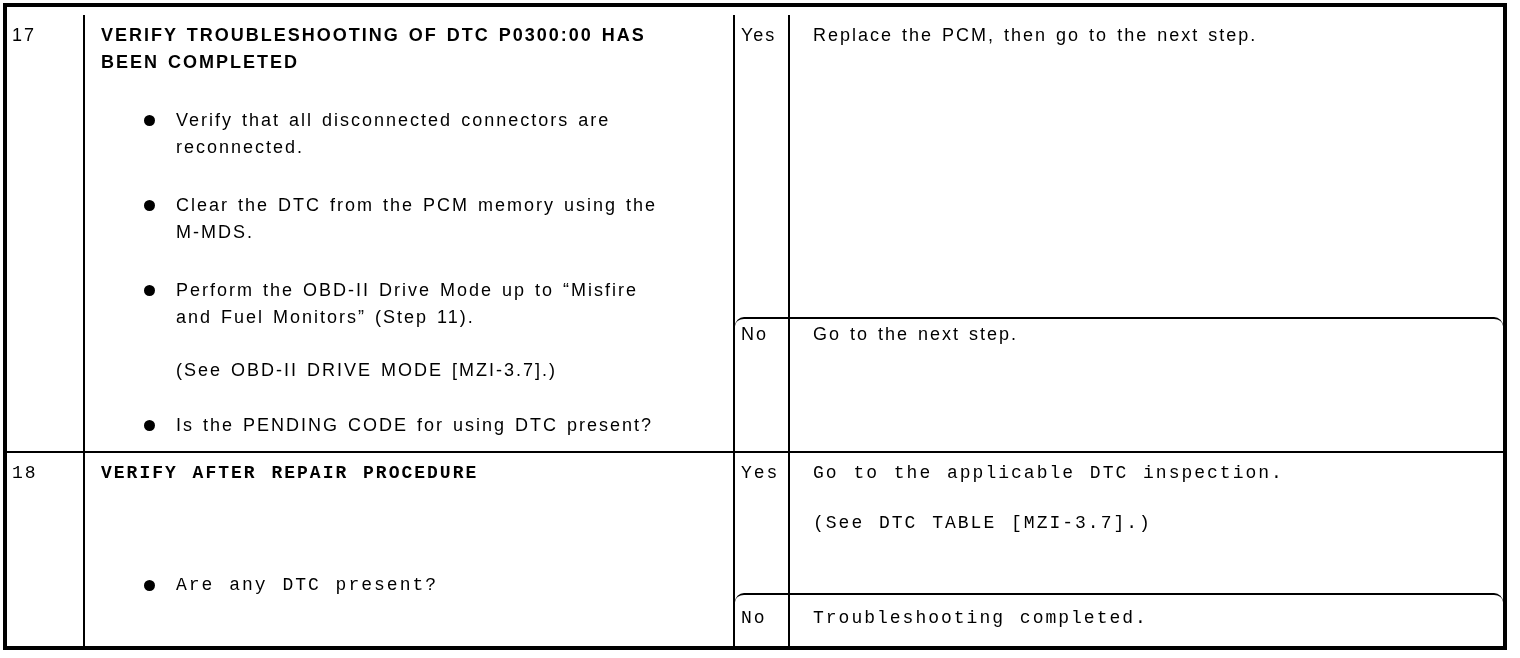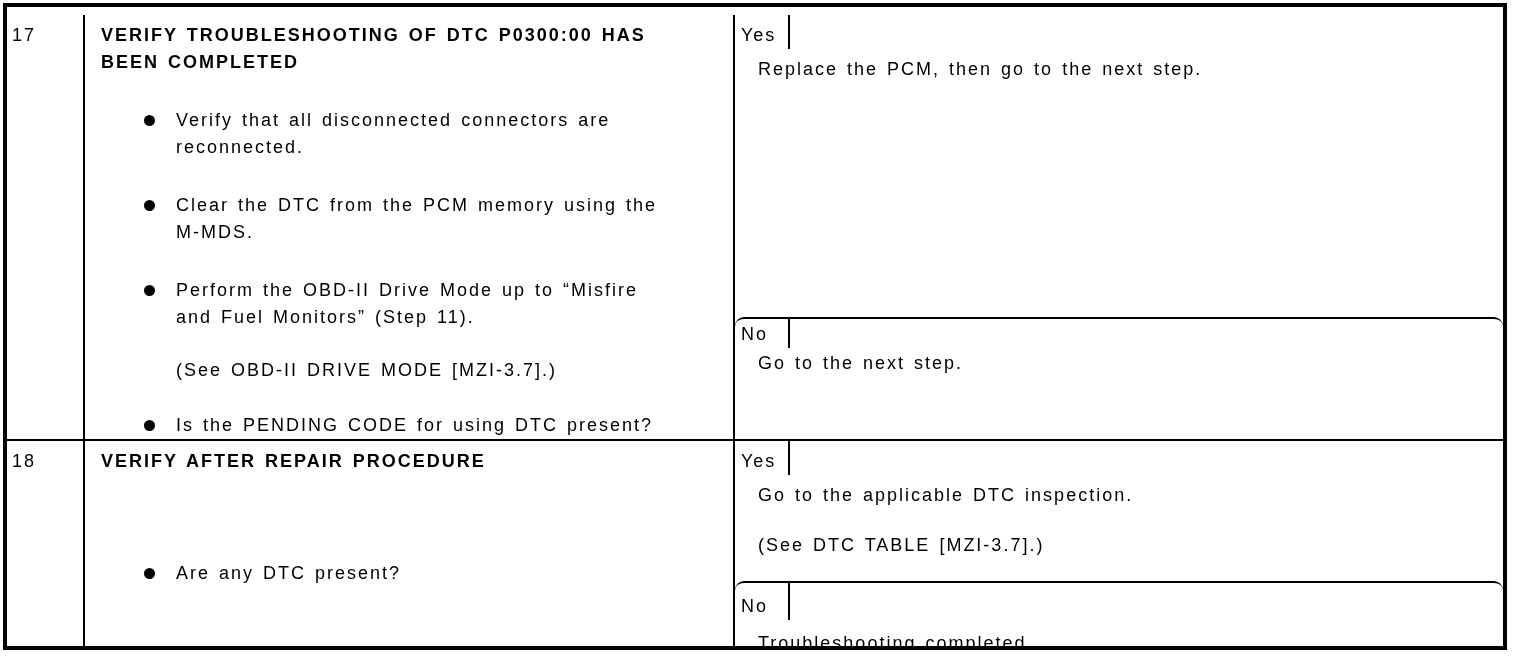--- a/index.html
+++ b/index.html
@@ -19,28 +19,28 @@
     width: 1504px;
     height: 647px;
     border: 4px solid #000000;
     background: #ffffff;
     display: flex;
     flex-direction: column;
     overflow: hidden;
   }
   .trow { display: flex; flex-direction: row; width: 100%; }
   .trow.row-17 { height: 436px; margin-top: 8px; }
-  .trow.row-18 { flex: 1; border-top: 2px solid #000000; }
+  .trow.row-18 { flex: 1; border-top: 2px solid #000000; font-family: Liberation Mono, monospace; }
 
   .cell { overflow: hidden; }
   .col-step  { width: 78px;  border-right: 2px solid #000000; padding: 7px 2px 0 5px; }
   .col-insp  { width: 650px; border-right: 2px solid #000000; padding: 7px 6px 0 16px; }
   .col-right { flex: 1; display: flex; flex-direction: column; }
 
-  .subrow { display: flex; flex-direction: column; width: 100%; border-radius: 9px; }
+  .subrow { display: flex; flex-direction: row; width: 100%; border-radius: 9px; }
   .row-17 .subrow-yes { height: 302px; }
   .row-18 .subrow-yes { height: 140px; }
   .subrow-no { flex: 1; border-top: 2px solid #000000; }
 
   .col-yn     { width: 55px; border-right: 2px solid #000000; padding-left: 6px; }
   .col-action { flex: 1; padding-left: 23px; padding-right: 6px; }
 
   .pt7  .col-yn, .pt7  .col-action { padding-top: 7px; }
   .pt2  .col-yn, .pt2  .col-action { padding-top: 2px; }
   .pt10 .col-yn, .pt10 .col-action { padding-top: 10px; }

